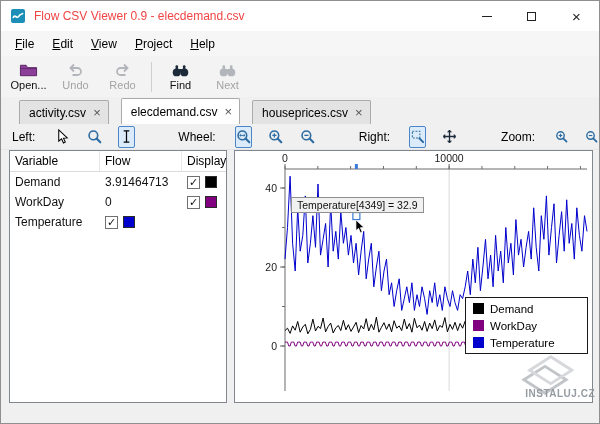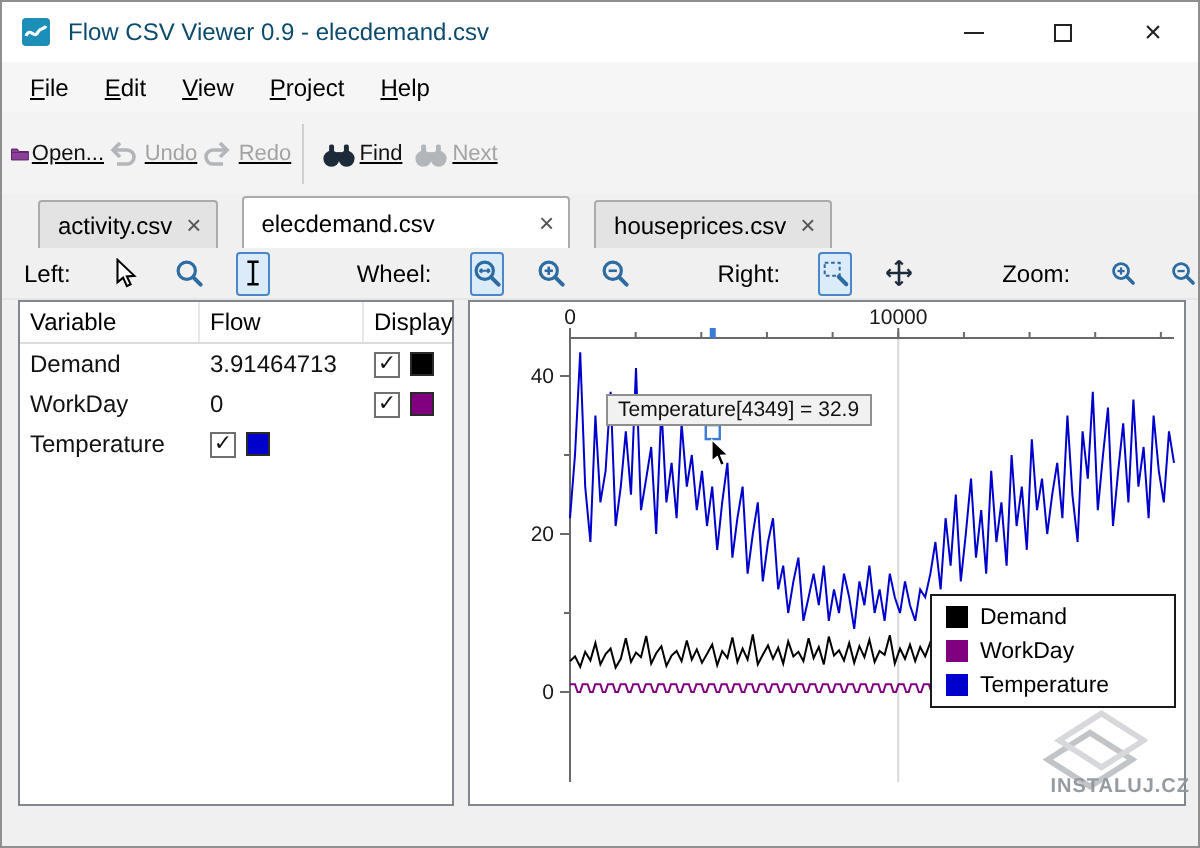--- a/index.html
+++ b/index.html
@@ -1,36 +1,36 @@
 <!DOCTYPE html>
 <html><head>
 <meta charset="utf-8">
 <style>
 *{margin:0;padding:0;box-sizing:border-box;font-family:"Liberation Sans",sans-serif;}
 body{background:#d8d8d8;}
 .window{position:relative;width:600px;height:424px;background:#f0f0f0;border:1px solid #8f8f8f;overflow:hidden;}
 .titlebar{height:30px;background:#fff;display:flex;align-items:center;}
 .app-icon{width:16px;height:16px;margin:0 8px 0 9px;flex:0 0 auto;}
-.title-text{font-size:12px;color:#0c4a6e;flex:1;white-space:nowrap;overflow:hidden;}
+.title-text{font-size:12px;color:#ef4444;flex:1;white-space:nowrap;overflow:hidden;}
 .win-btn{width:45px;height:29px;display:flex;align-items:center;justify-content:center;color:#222;background:transparent;border:none;}
 .min-line{display:block;width:10px;height:1px;background:#222;}
 .max-box{display:block;width:9px;height:9px;border:1px solid #222;}
 .close-x{font-size:15px;line-height:1;}
 .menubar{height:25px;background:#f6f6f6;display:flex;align-items:center;padding-left:5px;}
 .menu-item{font-size:12px;padding:4px 9px;color:#000;background:transparent;border:none;}
 .menu-item::first-letter{text-decoration:underline;}
 .toolbar{height:41px;background:#f3f3f3;display:flex;align-items:center;padding-left:4px;}
-.tool{width:47px;height:38px;display:flex;align-items:center;justify-content:center;gap:1px;background:transparent;border:none;text-decoration:underline;}
+.tool{width:47px;height:38px;display:flex;flex-direction:column;align-items:center;justify-content:center;gap:1px;background:transparent;border:none;}
 .tool-ic{width:19px;height:16px;display:block;}
 .tool-label{font-size:11px;color:#111;}
 .tool.disabled .tool-label{color:#a3a3a3;}
 .tb-sep{width:1px;height:30px;background:#cfcfcf;margin:0 5px;}
 .tabbar{height:27px;background:#f0f0f0;display:flex;align-items:flex-end;padding-left:8px;}
 .tab{height:24px;display:flex;align-items:center;background:#e3e3e3;border:1px solid #ababab;border-bottom:none;padding:0 7px 0 9px;margin-right:2px;border-radius:2px 2px 0 0;font-size:12px;margin-left:10px;}
-.tab.active{background:#fff;height:26px;gap:45px;}
+.tab.active{background:#fff;height:26px;}
 .tab-close{margin-left:7px;color:#555;font-size:13px;line-height:1;}
 .ctoolbar{height:26px;background:#f0f0f0;display:flex;align-items:center;padding-left:8px;gap:15px;border-bottom:1px solid #e6e6e6;}
 .cgroup-label{font-size:12px;color:#000;margin:0 4px 0 3px;}
 .tbtn{width:22px;height:22px;border:1px solid transparent;background:transparent;display:flex;align-items:center;justify-content:center;border-radius:2px;padding:0;}
 .tbtn.sel{background:#dcebfa;border-color:#4a86c8;}
 .tbtn.sm{width:20px;}
 .ic{width:15px;height:15px;display:block;}
 .ic13{width:13px;height:13px;display:block;}
 .c-dark{color:#1d2a3a;}
 .c-blue{color:#2d6ca2;}
@@ -371,21 +371,21 @@
           <line x1="50" y1="116" x2="45" y2="116" stroke="#6a6a6a"></line>
           <text x="42" y="119.5" text-anchor="end" font-size="10.5" fill="#1a1a1a">20</text>
           <line x1="50" y1="37" x2="45" y2="37" stroke="#6a6a6a"></line>
           <text x="42" y="40.5" text-anchor="end" font-size="10.5" fill="#1a1a1a">40</text>
           <polyline points="50.0,191.1 51.3,191.1 52.5,191.1 53.8,195.0 55.1,195.0 56.3,191.1 57.6,191.1 58.8,191.1 60.1,195.0 61.4,195.0 62.6,191.1 63.9,191.1 65.2,191.1 66.4,195.0 67.7,195.0 69.0,191.1 70.2,191.1 71.5,191.1 72.7,195.0 74.0,195.0 75.3,191.1 76.5,191.1 77.8,191.1 79.1,195.0 80.3,195.0 81.6,191.1 82.9,191.1 84.1,191.1 85.4,195.0 86.6,195.0 87.9,191.1 89.2,191.1 90.4,191.1 91.7,195.0 93.0,195.0 94.2,191.1 95.5,191.1 96.8,191.1 98.0,195.0 99.3,195.0 100.5,191.1 101.8,191.1 103.1,191.1 104.3,195.0 105.6,195.0 106.9,191.1 108.1,191.1 109.4,191.1 110.7,195.0 111.9,195.0 113.2,191.1 114.4,191.1 115.7,191.1 117.0,195.0 118.2,195.0 119.5,191.1 120.8,191.1 122.0,191.1 123.3,195.0 124.6,195.0 125.8,191.1 127.1,191.1 128.3,191.1 129.6,195.0 130.9,195.0 132.1,191.1 133.4,191.1 134.7,191.1 135.9,195.0 137.2,195.0 138.5,191.1 139.7,191.1 141.0,191.1 142.2,195.0 143.5,195.0 144.8,191.1 146.0,191.1 147.3,191.1 148.6,195.0 149.8,195.0 151.1,191.1 152.4,191.1 153.6,191.1 154.9,195.0 156.1,195.0 157.4,191.1 158.7,191.1 159.9,191.1 161.2,195.0 162.5,195.0 163.7,191.1 165.0,191.1 166.3,191.1 167.5,195.0 168.8,195.0 170.0,191.1 171.3,191.1 172.6,191.1 173.8,195.0 175.1,195.0 176.4,191.1 177.6,191.1 178.9,191.1 180.2,195.0 181.4,195.0 182.7,191.1 183.9,191.1 185.2,191.1 186.5,195.0 187.7,195.0 189.0,191.1 190.3,191.1 191.5,191.1 192.8,195.0 194.1,195.0 195.3,191.1 196.6,191.1 197.8,191.1 199.1,195.0 200.4,195.0 201.6,191.1 202.9,191.1 204.2,191.1 205.4,195.0 206.7,195.0 207.9,191.1 209.2,191.1 210.5,191.1 211.7,195.0 213.0,195.0 214.3,191.1 215.5,191.1 216.8,191.1 218.1,195.0 219.3,195.0 220.6,191.1 221.8,191.1 223.1,191.1 224.4,195.0 225.6,195.0 226.9,191.1 228.2,191.1 229.4,191.1 230.7,195.0 232.0,195.0 233.2,191.1 234.5,191.1 235.7,191.1 237.0,195.0 238.3,195.0 239.5,191.1 240.8,191.1 242.1,191.1 243.3,195.0 244.6,195.0 245.9,191.1 247.1,191.1 248.4,191.1 249.6,195.0 250.9,195.0 252.2,191.1 253.4,191.1 254.7,191.1 256.0,195.0 257.2,195.0 258.5,191.1 259.8,191.1 261.0,191.1 262.3,195.0 263.5,195.0 264.8,191.1 266.1,191.1 267.3,191.1 268.6,195.0 269.9,195.0 271.1,191.1 272.4,191.1 273.7,191.1 274.9,195.0 276.2,195.0 277.4,191.1 278.7,191.1 280.0,191.1 281.2,195.0 282.5,195.0 283.8,191.1 285.0,191.1 286.3,191.1 287.6,195.0 288.8,195.0 290.1,191.1 291.3,191.1 292.6,191.1 293.9,195.0 295.1,195.0 296.4,191.1 297.7,191.1 298.9,191.1 300.2,195.0 301.5,195.0 302.7,191.1 304.0,191.1 305.2,191.1 306.5,195.0 307.8,195.0 309.0,191.1 310.3,191.1 311.6,191.1 312.8,195.0 314.1,195.0 315.4,191.1 316.6,191.1 317.9,191.1 319.1,195.0 320.4,195.0 321.7,191.1 322.9,191.1 324.2,191.1 325.5,195.0 326.7,195.0 328.0,191.1 329.3,191.1 330.5,191.1 331.8,195.0 333.0,195.0 334.3,191.1 335.6,191.1 336.8,191.1 338.1,195.0 339.4,195.0 340.6,191.1 341.9,191.1 343.2,191.1 344.4,195.0 345.7,195.0 346.9,191.1 348.2,191.1 349.5,191.1 350.7,195.0 352.0,195.0" fill="none" stroke="#800080" stroke-width="1"></polyline>
           <polyline points="50.0,179.6 52.5,177.2 55.1,182.4 57.6,174.9 60.2,179.2 62.7,170.5 65.2,181.2 67.8,176.0 70.3,173.3 72.8,182.8 75.4,178.4 77.9,168.1 80.5,180.0 83.0,175.3 85.5,177.6 88.1,167.0 90.6,180.8 93.1,175.6 95.7,172.1 98.2,182.0 100.8,176.8 103.3,174.5 105.8,179.6 108.4,169.3 110.9,178.8 113.4,173.7 116.0,180.4 118.5,176.0 121.1,171.3 123.6,181.6 126.1,174.5 128.7,178.0 131.2,167.7 133.7,180.0 136.3,173.3 138.8,178.8 141.4,166.2 143.9,181.2 146.4,176.4 149.0,171.7 151.5,178.4 154.1,172.9 156.6,180.8 159.1,169.7 161.7,177.2 164.2,174.9 166.7,179.6 169.3,168.1 171.8,178.0 174.4,172.5 176.9,181.2 179.4,167.3 182.0,176.8 184.5,174.1 187.0,179.2 189.6,170.5 192.1,180.4 194.7,172.1 197.2,177.6 199.7,168.9 202.3,180.0 204.8,174.5 207.3,176.4 209.9,166.6 212.4,180.8 215.0,173.3 217.5,178.4 220.0,171.3 222.6,179.6 225.1,172.5 227.6,177.2 230.2,170.1 232.7,180.0 235.3,165.4 237.8,178.4 240.3,171.7 242.9,176.0 245.4,162.6 247.9,180.4 250.5,170.9 253.0,175.3 255.6,160.2 258.1,178.8 260.6,168.5 263.2,174.1 265.7,157.9 268.3,179.6 270.8,166.6 273.3,172.9 275.9,155.1 278.4,178.0 280.9,164.2 283.5,174.9 286.0,159.4 288.6,176.8 291.1,161.8 293.6,174.5 296.2,156.3 298.7,177.6 301.2,165.0 303.8,172.1 306.3,153.5 308.9,179.2 311.4,163.4 313.9,170.5 316.5,158.7 319.0,176.4 321.5,165.8 324.1,173.7 326.6,161.0 329.2,178.4 331.7,167.7 334.2,171.7 336.8,157.1 339.3,177.2 341.8,162.2 344.4,175.3 346.9,164.6 349.5,176.0 352.0,169.7" fill="none" stroke="#000000" stroke-width="1"></polyline>
           <polyline points="50.0,108.1 52.5,76.5 55.1,25.2 57.6,92.3 60.2,120.0 62.7,56.8 65.2,100.2 67.8,84.4 70.3,44.9 72.8,112.0 75.4,92.3 77.9,64.7 80.5,96.3 83.0,33.0 85.5,104.1 88.1,88.3 90.6,72.5 93.1,116.0 95.7,52.8 98.2,100.2 100.8,80.4 103.3,108.1 105.8,60.7 108.4,92.3 110.9,76.5 113.4,104.1 116.0,84.4 118.5,112.0 121.1,92.3 123.6,123.9 126.1,100.2 128.7,80.4 131.2,127.8 133.7,108.1 136.3,92.3 138.8,135.8 141.4,116.0 143.9,100.2 146.4,139.7 149.0,120.0 151.5,108.1 154.1,143.7 156.6,131.8 159.1,155.5 161.7,139.7 164.2,127.8 166.7,159.4 169.3,147.6 171.8,135.8 174.4,151.6 176.9,131.8 179.4,159.4 182.0,143.7 184.5,155.5 187.0,135.8 189.6,147.6 192.1,163.4 194.7,139.7 197.2,151.6 199.7,131.8 202.3,155.5 204.8,143.7 207.3,159.4 209.9,135.8 212.4,147.6 215.0,155.5 217.5,139.7 220.0,151.6 222.6,159.4 225.1,143.7 227.6,147.6 230.2,135.8 232.7,120.0 235.3,143.7 237.8,108.1 240.3,131.8 242.9,96.3 245.4,139.7 247.9,116.0 250.5,88.3 253.0,127.8 255.6,104.1 258.1,135.8 260.6,84.4 263.2,120.0 265.7,100.2 268.3,131.8 270.8,76.5 273.3,112.0 275.9,92.3 278.4,123.9 280.9,68.6 283.5,104.1 286.0,88.3 288.6,116.0 291.1,96.3 293.6,80.4 296.2,108.1 298.7,56.8 301.2,96.3 303.8,120.0 306.3,64.7 308.9,88.3 311.4,44.9 313.9,104.1 316.5,76.5 319.0,52.8 321.5,112.0 324.1,84.4 326.6,60.7 329.2,100.2 331.7,48.8 334.2,92.3 336.8,72.5 339.3,108.1 341.8,56.8 344.4,84.4 346.9,100.2 349.5,64.7 352.0,80.4" fill="none" stroke="#0000cc" stroke-width="1"></polyline>
           <line x1="121.38032608695652" y1="18" x2="121.38032608695652" y2="13" stroke="#3a7bd5" stroke-width="3"></line>
           <rect x="117.88032608695652" y="61.54499999999999" width="7" height="7" fill="rgba(255,255,255,0.3)" stroke="#3a7bd5" stroke-width="1.2"></rect>
         </svg>
-      <div id="chart-tooltip" style="left: 68px; top: 46.045px;">Temperature[4349] = 32.9</div>
+      <div id="chart-tooltip" style="left: 56px; top: 46.045px;">Temperature[4349] = 32.9</div>
       <svg id="chart-cursor" viewBox="0 0 12 18" style="left: 119.38px; top: 68.045px;">
           <use href="#sym-cursor-small"></use>
         </svg>
       <div class="legend-box">
         <div class="legend-row">
           <span class="legend-swatch" style="background: rgb(0, 0, 0);"></span>
           <span class="legend-label">Demand</span>
         </div>
         <div class="legend-row">
           <span class="legend-swatch" style="background: rgb(128, 0, 128);"></span>

